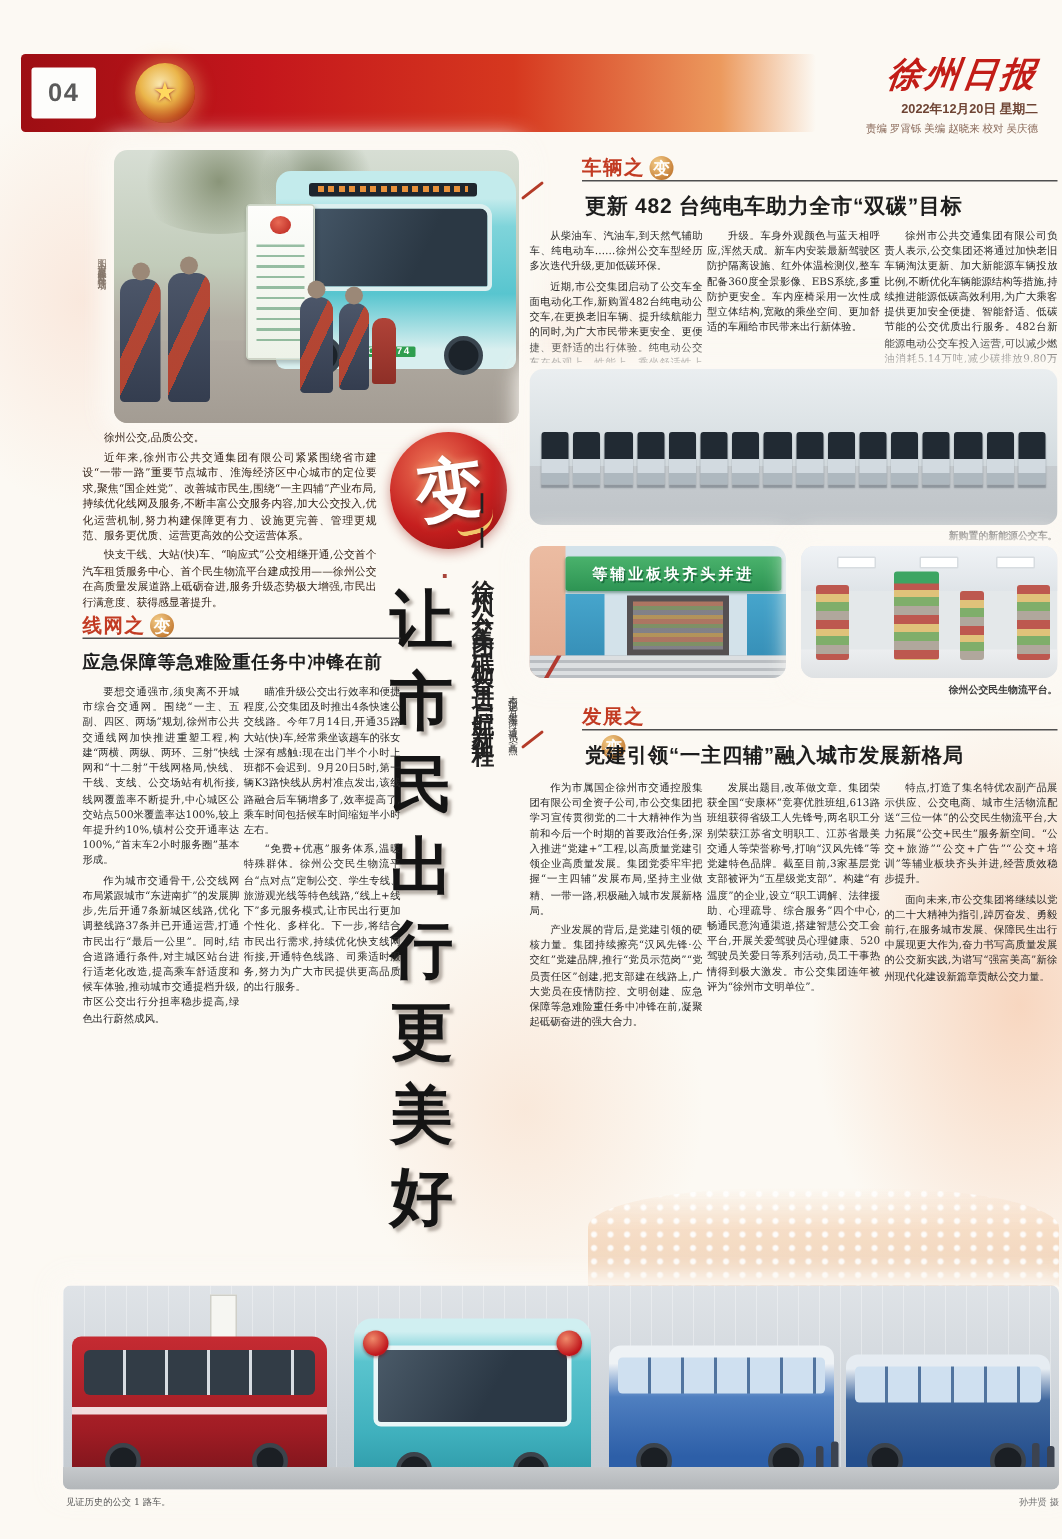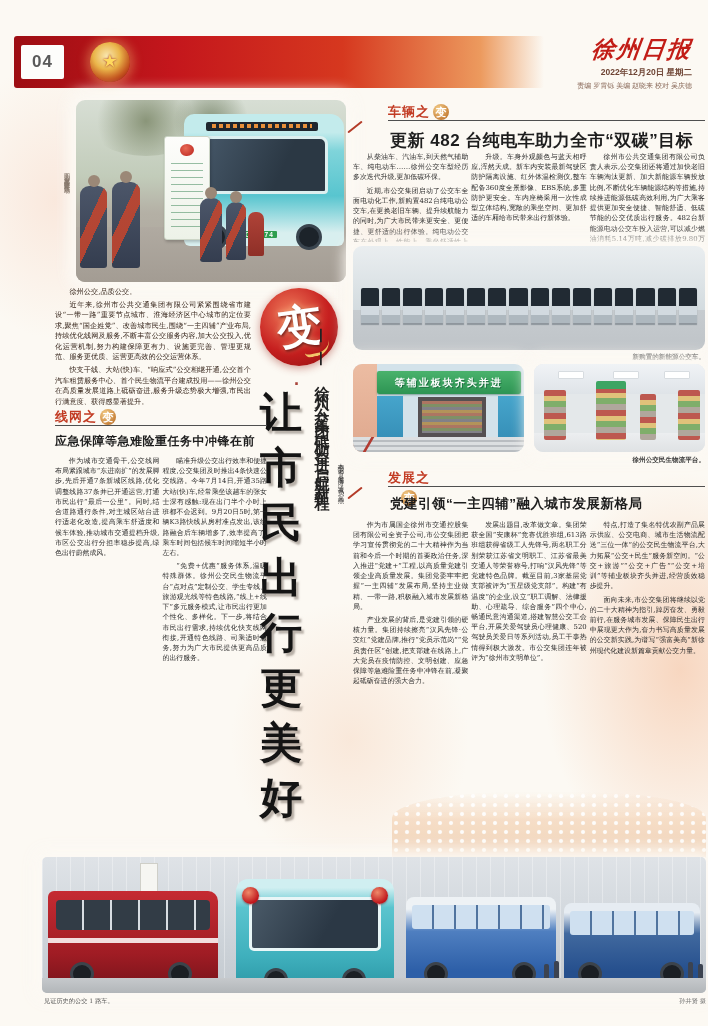--- a/index.html
+++ b/index.html
@@ -211,21 +211,21 @@
     <div class="subtitle">——徐州公交集团砥砺奋进启航新征程</div>
     <div class="byline">本报记者 樊海涛  通讯员 高燕</div>
   </div>
 
   <div class="pen-mark" style="left:346px;top:126px;transform:rotate(-38deg);"></div>
   <div class="sec" style="left:388px;top:103px;">
     <span class="sec-label">车辆之</span>
     <span class="sec-badge">变</span>
   </div>
   <div class="sec-rule" style="left:388px;top:120px;width:317px;"></div>
-  <div class="headline" style="left:390px;top:129px;font-size:17px;">更新 482 台纯电车助力全市“双碳”目标</div>
+  <div class="headline" style="left:390px;top:129px;font-size:14px;">更新 482 台纯电车助力全市“双碳”目标</div>
   <div class="cols" style="left:353px;top:152px;width:352px;height:90px;overflow:hidden;">
     <div class="col">
         <p>从柴油车、汽油车,到天然气辅助车、纯电动车……徐州公交车型经历多次迭代升级,更加低碳环保。</p>
         <p>近期,市公交集团启动了公交车全面电动化工作,新购置482台纯电动公交车,在更换老旧车辆、提升续航能力的同时,为广大市民带来更安全、更便捷、更舒适的出行体验。纯电动公交车在外观上、性能上、乘坐舒适性上再次</p>
       </div>
     <div class="col">
         <p>升级。车身外观颜色与蓝天相呼应,浑然天成。新车内安装最新驾驶区防护隔离设施、红外体温检测仪,整车配备360度全景影像、EBS系统,多重防护更安全。车内座椅采用一次性成型立体结构,宽敞的乘坐空间、更加舒适的车厢给市民带来出行新体验。</p>
       </div>
     <div class="col">
         <p>徐州市公共交通集团有限公司负责人表示,公交集团还将通过加快老旧车辆淘汰更新、加大新能源车辆投放比例,不断优化车辆能源结构等措施,持续推进能源低碳高效利用,为广大乘客提供更加安全便捷、智能舒适、低碳节能的公交优质出行服务。482台新能源电动公交车投入运营,可以减少燃油消耗5.14万吨,减少碳排放9.80万吨,相当于一年种植4.35万棵树,为实现全市碳达峰、碳中和目标贡献力量。</p>
@@ -302,20 +302,21 @@
   </div>
 
   <div class="sec" style="left:55px;top:408px;">
     <span class="sec-label">线网之</span>
     <span class="sec-badge">变</span>
   </div>
   <div class="sec-rule" style="left:55px;top:425px;width:212px;"></div>
   <div class="headline" style="left:55px;top:433px;font-size:12px;">应急保障等急难险重任务中冲锋在前</div>
   <div class="cols" style="left:55px;top:456px;width:212px;height:396px;overflow:hidden;">
     <div class="col">
+        <p>要想交通强市,须臾离不开城市综合交通网。围绕“一主、五副、四区、两场”规划,徐州市公共交通线网加快推进重塑工程,构建“两横、两纵、两环、三射”快线网和“十二射”干线网格局,快线、干线、支线、公交场站有机衔接,线网覆盖率不断提升,中心城区公交站点500米覆盖率达100%,较上年提升约10%,镇村公交开通率达100%,“首末车2小时服务圈”基本形成。</p>
         <p>作为城市交通骨干,公交线网布局紧跟城市“东进南扩”的发展脚步,先后开通7条新城区线路,优化调整线路37条并已开通运营,打通市民出行“最后一公里”。同时,结合道路通行条件,对主城区站台进行适老化改造,提高乘车舒适度和候车体验,推动城市交通提档升级,市区公交出行分担率稳步提高,绿色出行蔚然成风。</p>
       </div>
     <div class="col">
         <p>瞄准升级公交出行效率和便捷程度,公交集团及时推出4条快速公交线路。今年7月14日,开通35路大站(快)车,经常乘坐该趟车的张女士深有感触:现在出门半个小时上班都不会迟到。9月20日5时,第一辆K3路快线从房村准点发出,该线路融合后车辆增多了,效率提高了,乘车时间包括候车时间缩短半小时左右。</p>
         <p>“免费+优惠”服务体系,温暖特殊群体。徐州公交民生物流平台“点对点”定制公交、学生专线、旅游观光线等特色线路,“线上+线下”多元服务模式,让市民出行更加个性化、多样化。下一步,将结合市民出行需求,持续优化快支线网衔接,开通特色线路、司乘适时服务,努力为广大市民提供更高品质的出行服务。</p>
       </div>
   </div>
 
   <div class="flowers"></div>
 

